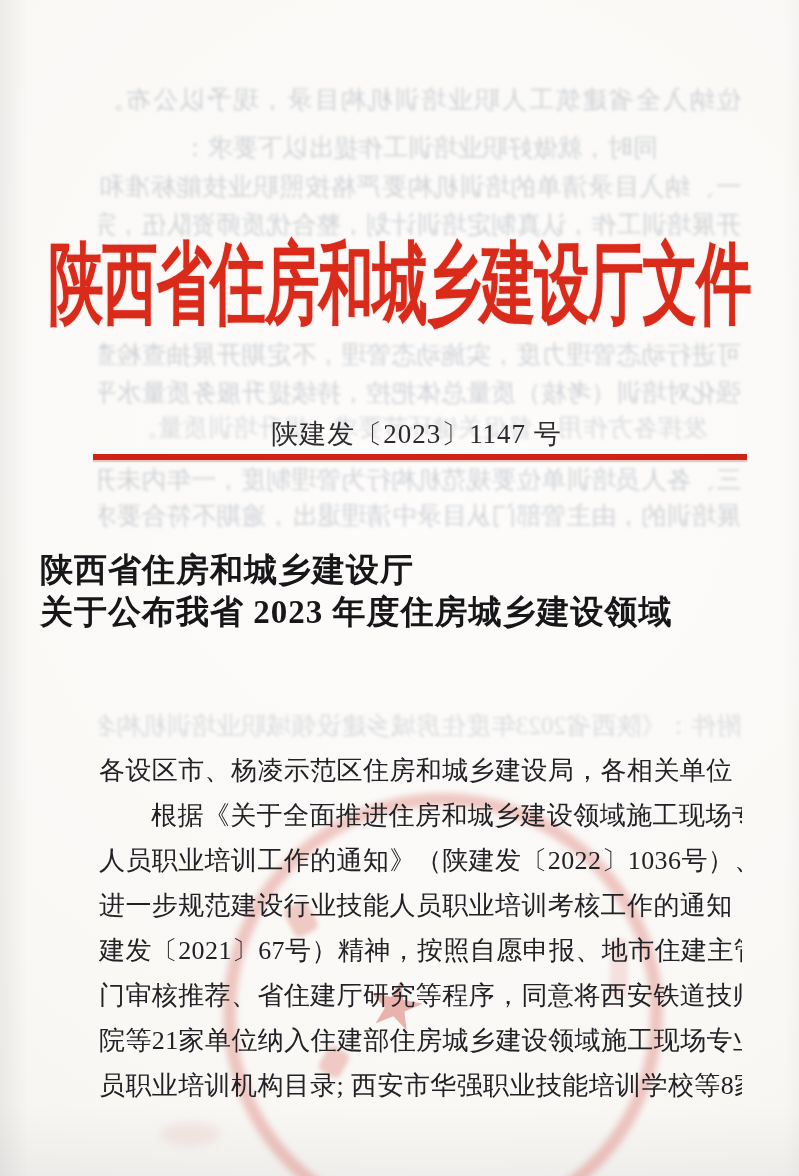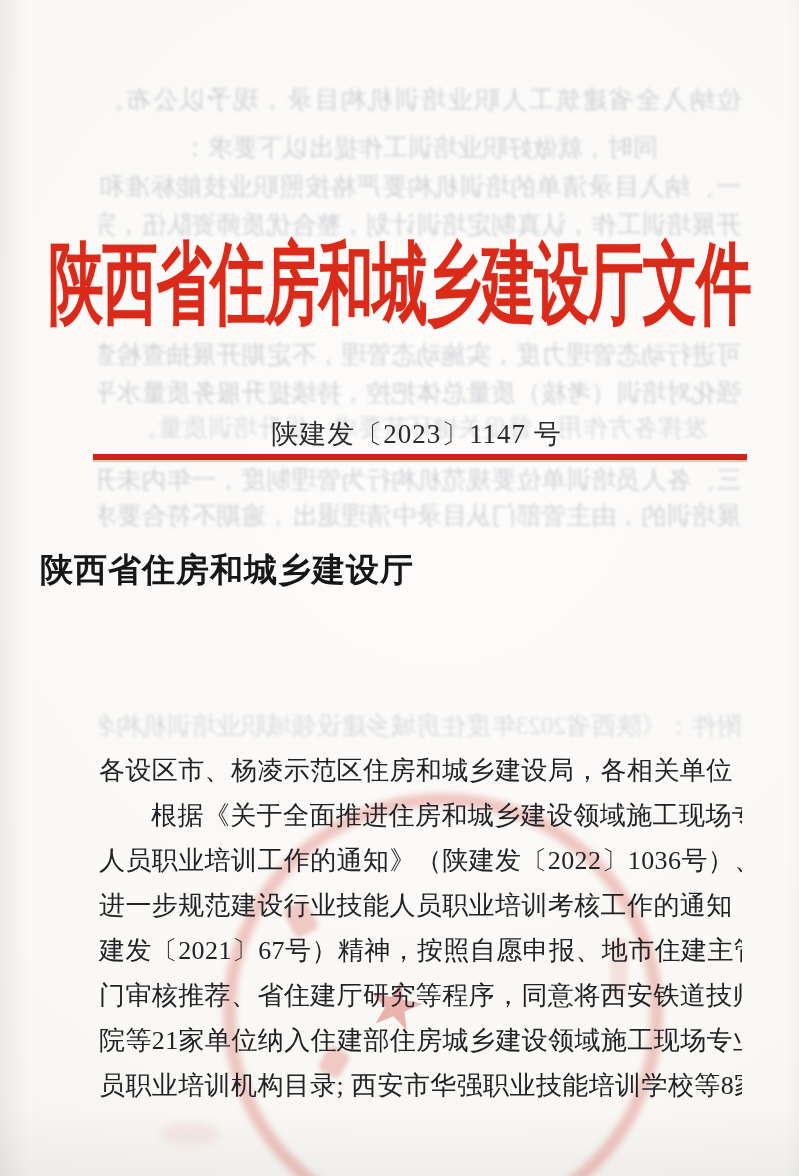--- a/index.html
+++ b/index.html
@@ -110,20 +110,21 @@
   <div class="smudge"></div>
 
   <div class="banner">陕西省住房和城乡建设厅文件</div>
 
   <div class="doc-number">陕建发〔2023〕1147 号</div>
 
   <div class="red-rule"></div>
 
   <div class="doc-title">
     <div>陕西省住房和城乡建设厅</div>
+    <div>关于公布我省 2023 年度住房城乡建设领域</div>
   </div>
 
   <div class="body-text">
     <div class="body-line salutation">各设区市、杨凌示范区住房和城乡建设局，各相关单位：</div>
     <div class="body-line indent">根据《关于全面推进住房和城乡建设领域施工现场专业</div>
     <div class="body-line">人员职业培训工作的通知》（陕建发〔2022〕1036号）、《关于</div>
     <div class="body-line">进一步规范建设行业技能人员职业培训考核工作的通知（陕</div>
     <div class="body-line">建发〔2021〕67号）精神，按照自愿申报、地市住建主管部</div>
     <div class="body-line">门审核推荐、省住建厅研究等程序，同意将西安铁道技师学</div>
     <div class="body-line">院等21家单位纳入住建部住房城乡建设领域施工现场专业人</div>

